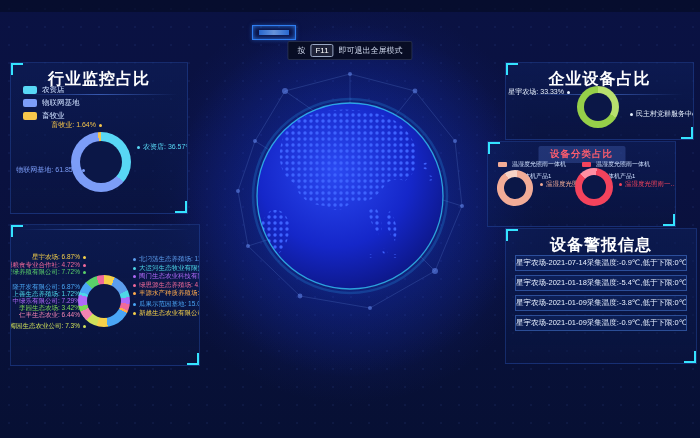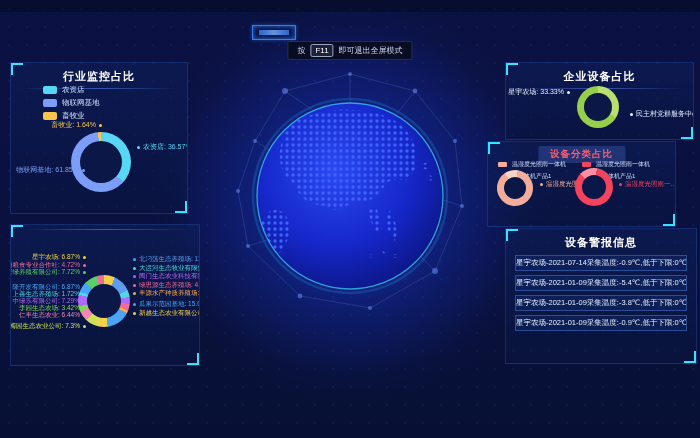--- a/index.html
+++ b/index.html
@@ -27,21 +27,21 @@
     font-size:8px;color:#cdd6ea;white-space:nowrap;}
   .tip .key{border:1px solid #9aa7c4;border-radius:2px;padding:0 4px;background:rgba(255,255,255,.09);color:#fff;line-height:11px;}
   
   .panel{position:absolute;overflow:hidden;
     background:linear-gradient(180deg,rgba(13,32,92,.55),rgba(9,22,66,.42));
     border:1px solid rgba(46,90,190,.35);}
   .panel::before{content:"";position:absolute;left:0;top:0;width:10px;height:10px;
     border-left:2px solid #35e3ff;border-top:2px solid #35e3ff;}
   .panel::after{content:"";position:absolute;right:0;bottom:0;width:10px;height:10px;
     border-right:2px solid #35e3ff;border-bottom:2px solid #35e3ff;}
-  .panel h2{margin:0;padding-top:6px;text-align:center;font-size:11px;color:#fff;letter-spacing:1px;font-weight:bold;}
+  .panel h2{margin:0;padding-top:6px;text-align:center;font-size:16px;color:#fff;letter-spacing:1px;font-weight:bold;}
   .sep{height:1px;margin:4px 10px 0;background:linear-gradient(90deg,transparent,rgba(90,140,255,.55),transparent);}
   
   .lg-row{display:flex;align-items:center;gap:5px;margin-bottom:3px;}
   .sw{display:inline-block;width:14px;height:8px;border-radius:2px;}
   .sw.small{width:9px;height:5px;border-radius:1px;}
   .lg-t{font-size:7.5px;color:#cfe0ff;white-space:nowrap;}
   .lg-t.tiny{font-size:6px;}
   .legend{position:absolute;}
   
   .donut{position:absolute;border-radius:50%;}
@@ -124,21 +124,21 @@
     </div>
   <div class="tip">
     <span>按</span>
     <span class="key">F11</span>
     <span>即可退出全屏模式</span>
   </div>
 
   <div class="panel" style="left:10px;top:62px;width:176px;height:150px">
     <h2>行业监控占比</h2>
     <div class="sep"></div>
-    <div class="legend" style="left:32px;top:22px">
+    <div class="legend" style="left:12px;top:22px">
       <div class="lg-row">
           <span class="sw" style="background: rgb(88, 215, 245);"></span>
           <span class="lg-t">农资店</span>
         </div>
       <div class="lg-row">
           <span class="sw" style="background: rgb(124, 157, 248);"></span>
           <span class="lg-t">物联网基地</span>
         </div>
       <div class="lg-row">
           <span class="sw" style="background: rgb(247, 198, 75);"></span>
@@ -215,18 +215,18 @@
     <div class="donut" style="left: 87px; top: 26px; width: 38px; height: 38px; transform: rotate(-45deg); background: conic-gradient(rgb(255, 143, 163) 0%, rgb(255, 143, 163) 15%, rgb(244, 67, 92) 15%, rgb(244, 67, 92) 100%);">
         <i class="hole" style="inset:7px"></i>
       </div>
     <span class="call r" style="left: 131px; top: 38px; color: rgb(244, 67, 92);">温湿度光照雨一…</span>
   </div>
 
   <div class="panel" style="left:505px;top:228px;width:190px;height:134px">
     <h2>设备警报信息</h2>
     <div class="alarm-list">
       <div class="alarm-row">星宇农场-2021-07-14采集温度:-0.9℃,低于下限:0℃</div>
-      <div class="alarm-row">星宇农场-2021-01-09采集温度:-5.4℃,低于下限:0℃</div>
+      <div class="alarm-row">星宇农场-2021-01-18采集温度:-5.4℃,低于下限:0℃</div>
       <div class="alarm-row">星宇农场-2021-01-09采集温度:-3.8℃,低于下限:0℃</div>
       <div class="alarm-row">星宇农场-2021-01-09采集温度:-0.9℃,低于下限:0℃</div>
     </div>
   </div>
 </div>
 
 </body></html>

